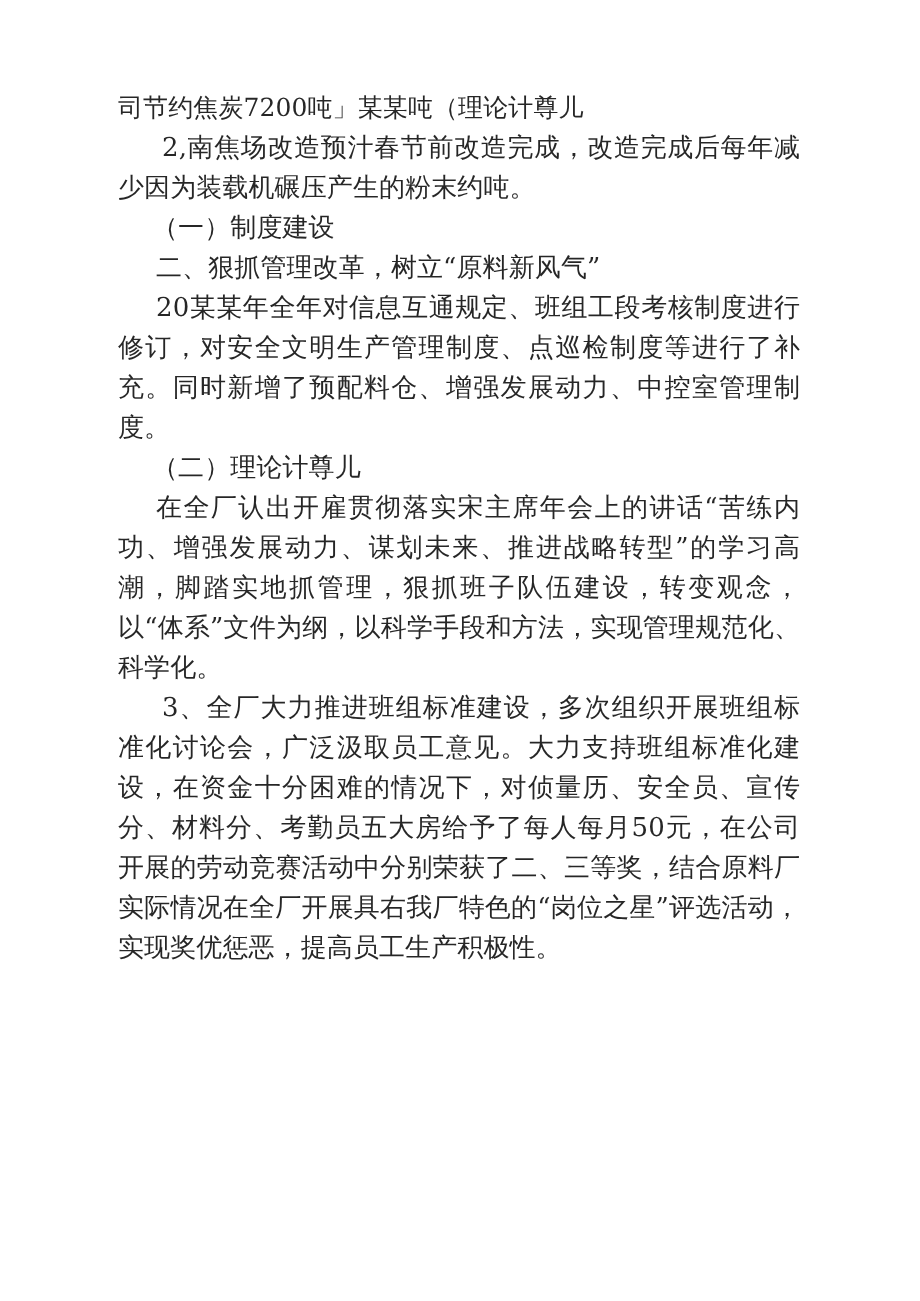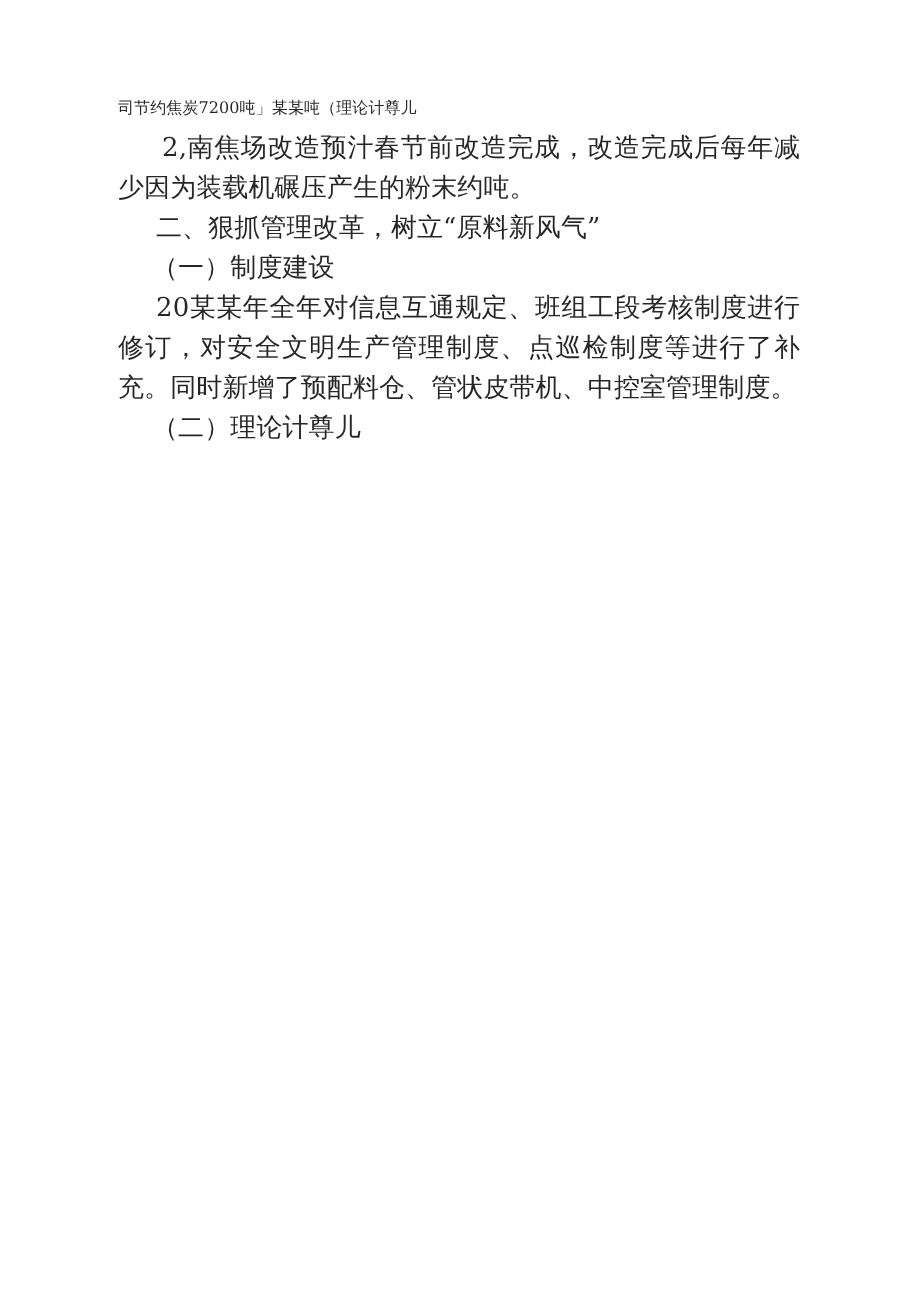--- a/index.html
+++ b/index.html
@@ -40,21 +40,21 @@
     letter-spacing: 0.1px;
     color: #181818;
     font-weight: 400;
     text-rendering: geometricPrecision;
     -webkit-font-smoothing: antialiased;
   }
 
   
   .para.cont {
     text-indent: 0;
-    font-size: 16px;
+    font-size: 25px;
   }
 
   
   .para.indent {
     text-indent: 38px;
   }
 
   
   .para.head {
     text-indent: 38px;
@@ -78,28 +78,30 @@
 </head>
 <body style="background: rgb(255, 255, 255);">
 
 <div id="page" style="background: rgb(255, 255, 255);">
   <div id="doc-body" class="scan" style="color: rgb(24, 24, 24);">
 
     <p class="para cont">司节约焦炭7200吨」某某吨（理论计尊儿</p>
 
     <p class="para num">2,南焦场改造预汁春节前改造完成，改造完成后每年减少因为装载机碾压产生的粉末约吨。</p>
 
+    <p class="para head2">（一）制度建设</p>
+
     <p class="para head">二、狠抓管理改革，树立“原料新风气”</p>
 
-    <p class="para head2">（一）制度建设</p>
-
-    <p class="para indent">20某某年全年对信息互通规定、班组工段考核制度进行修订，对安全文明生产管理制度、点巡检制度等进行了补充。同时新增了预配料仓、管状皮带机、中控室管理制度。</p>
+    <p class="para indent">20某某年全年对信息互通规定、班组工段考核制度进行修订，对安全文明生产管理制度、点巡检制度等进行了补充。同时新增了预配料仓、增强发展动力、中控室管理制度。</p>
 
     <p class="para head2">（二）理论计尊儿</p>
 
+    <p class="para indent">在全厂认出开雇贯彻落实宋主席年会上的讲话“苦练内功、增强发展动力、谋划未来、推进战略转型”的学习高潮，脚踏实地抓管理，狠抓班子队伍建设，转变观念，以“体系”文件为纲，以科学手段和方法，实现管理规范化、科学化。</p>
 
 
+    <p class="para num">3、全厂大力推进班组标准建设，多次组织开展班组标准化讨论会，广泛汲取员工意见。大力支持班组标准化建设，在资金十分困难的情况下，对侦量历、安全员、宣传分、材料分、考勤员五大房给予了每人每月50元，在公司开展的劳动竞赛活动中分别荣获了二、三等奖，结合原料厂实际情况在全厂开展具右我厂特色的“岗位之星”评选活动，实现奖优惩恶，提高员工生产积极性。</p>
 
 
 
 
   </div>
 </div>
 
 </body></html>

